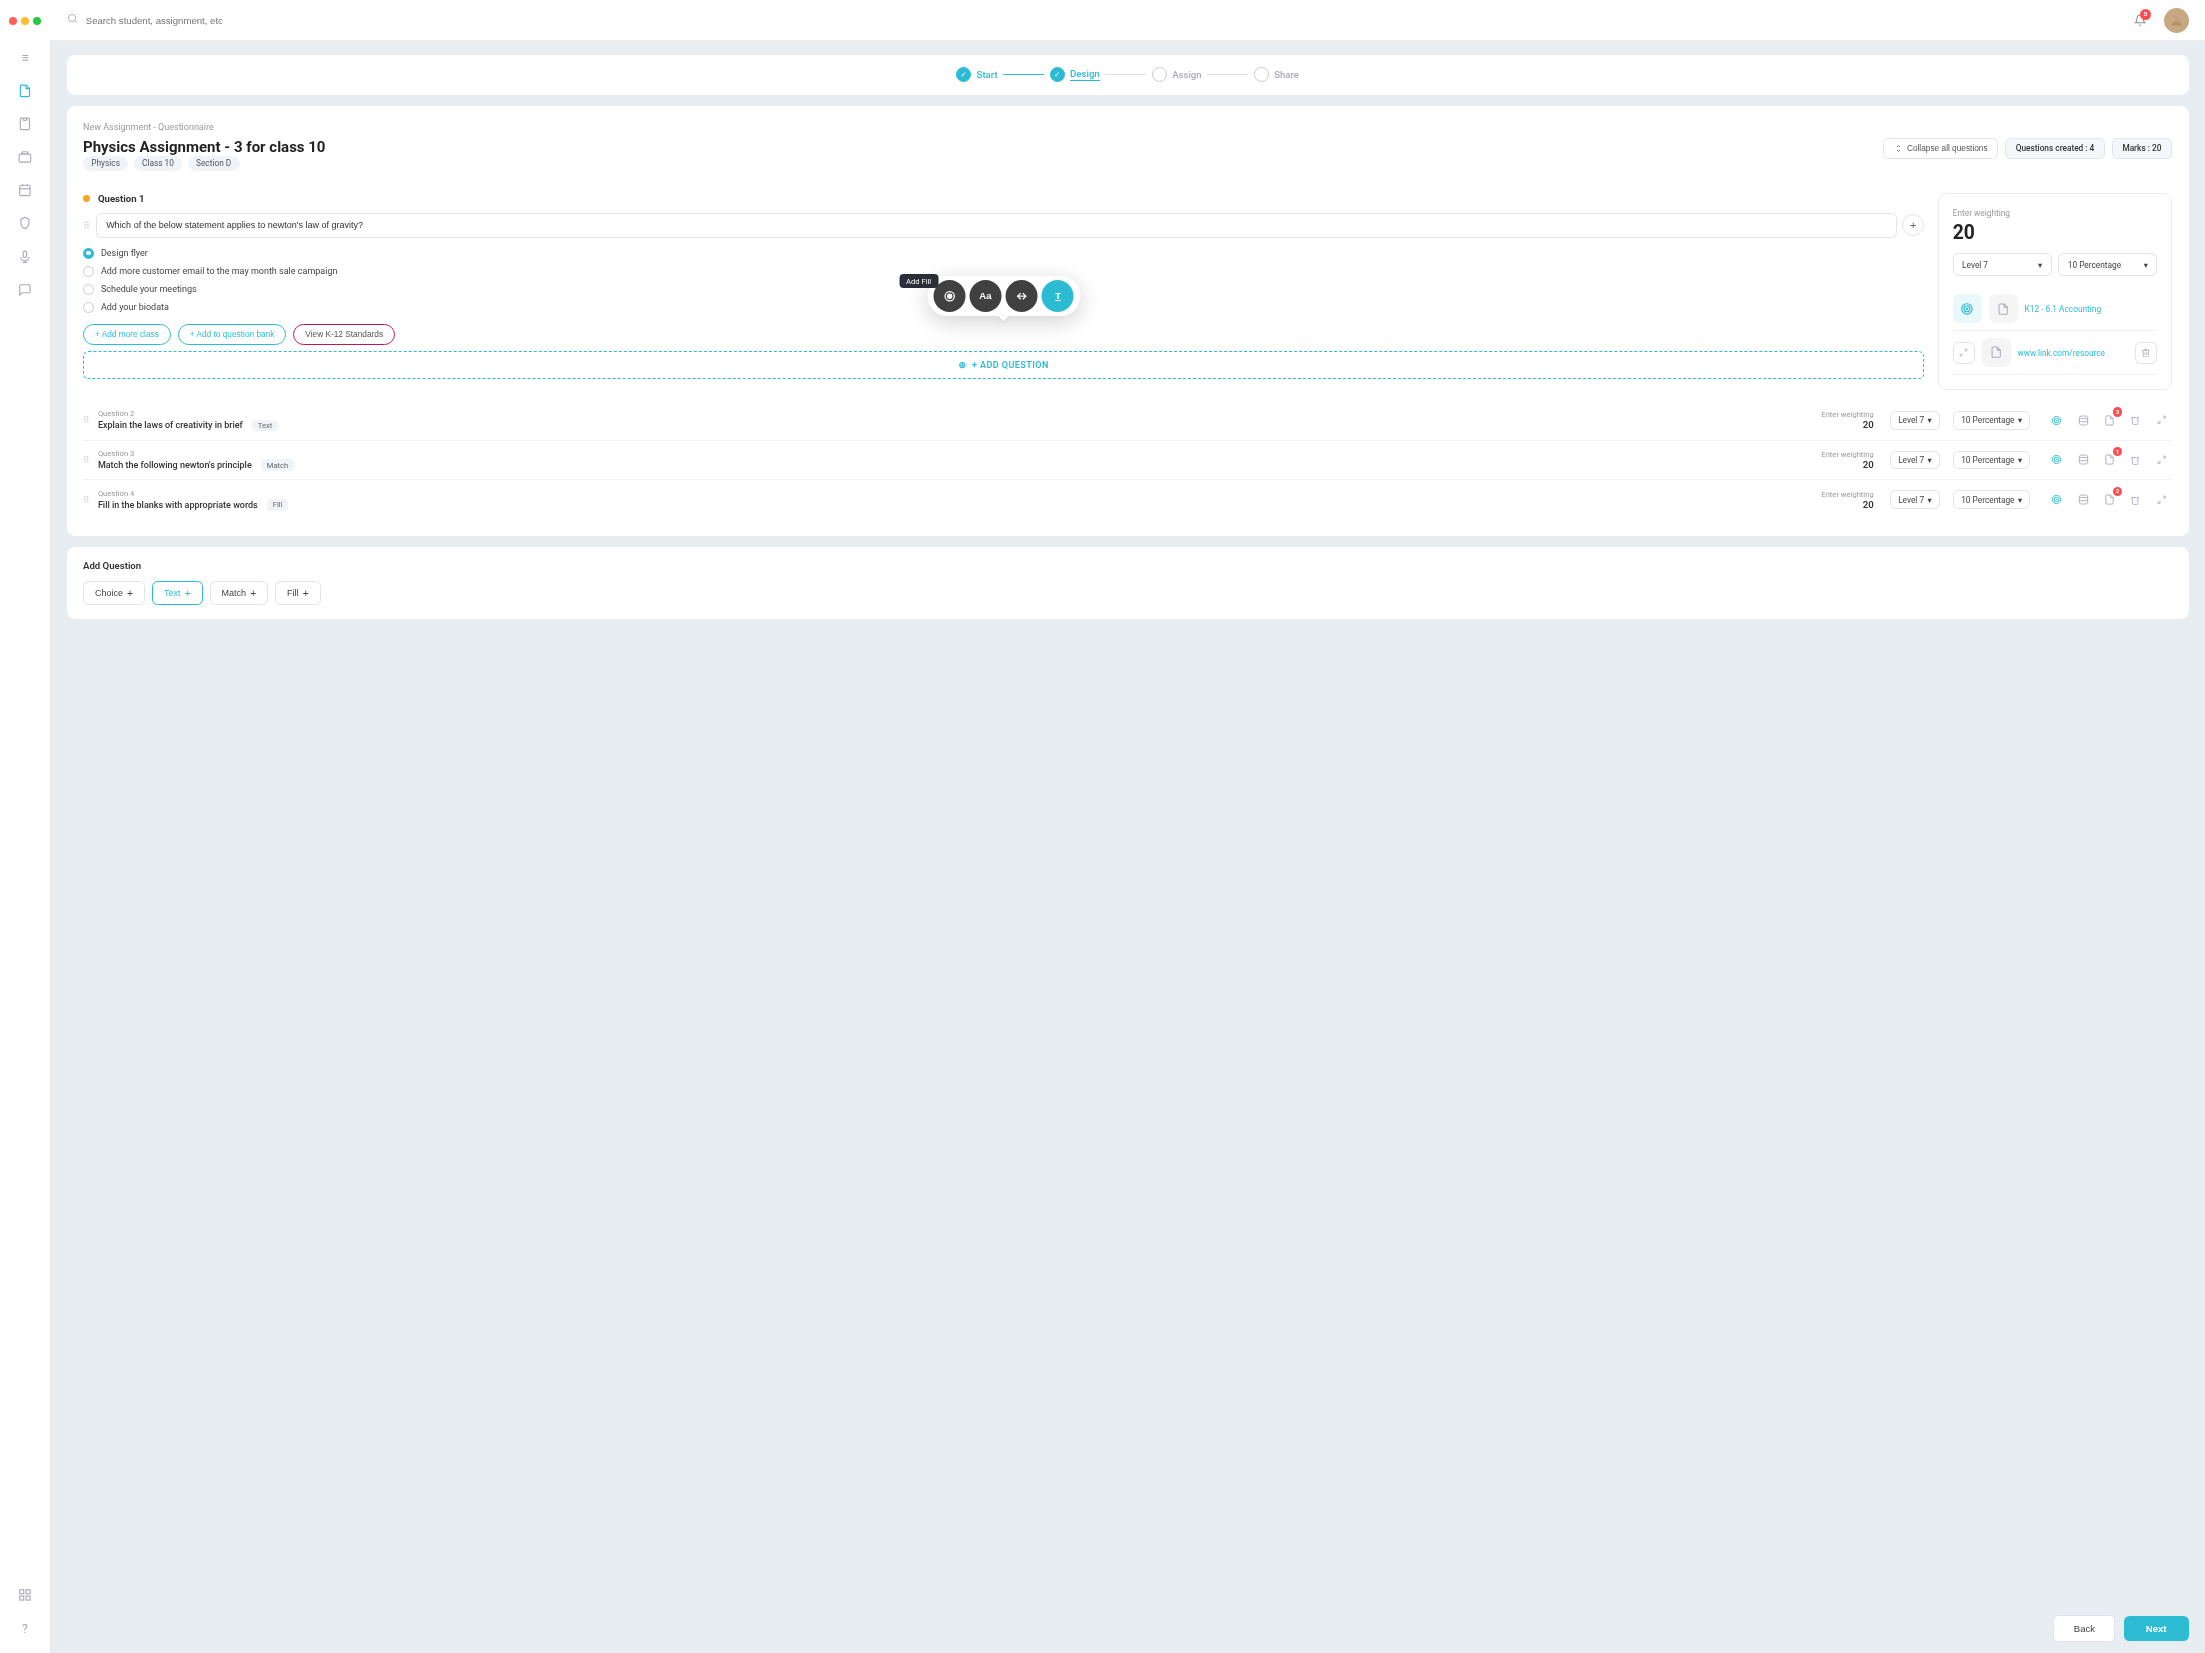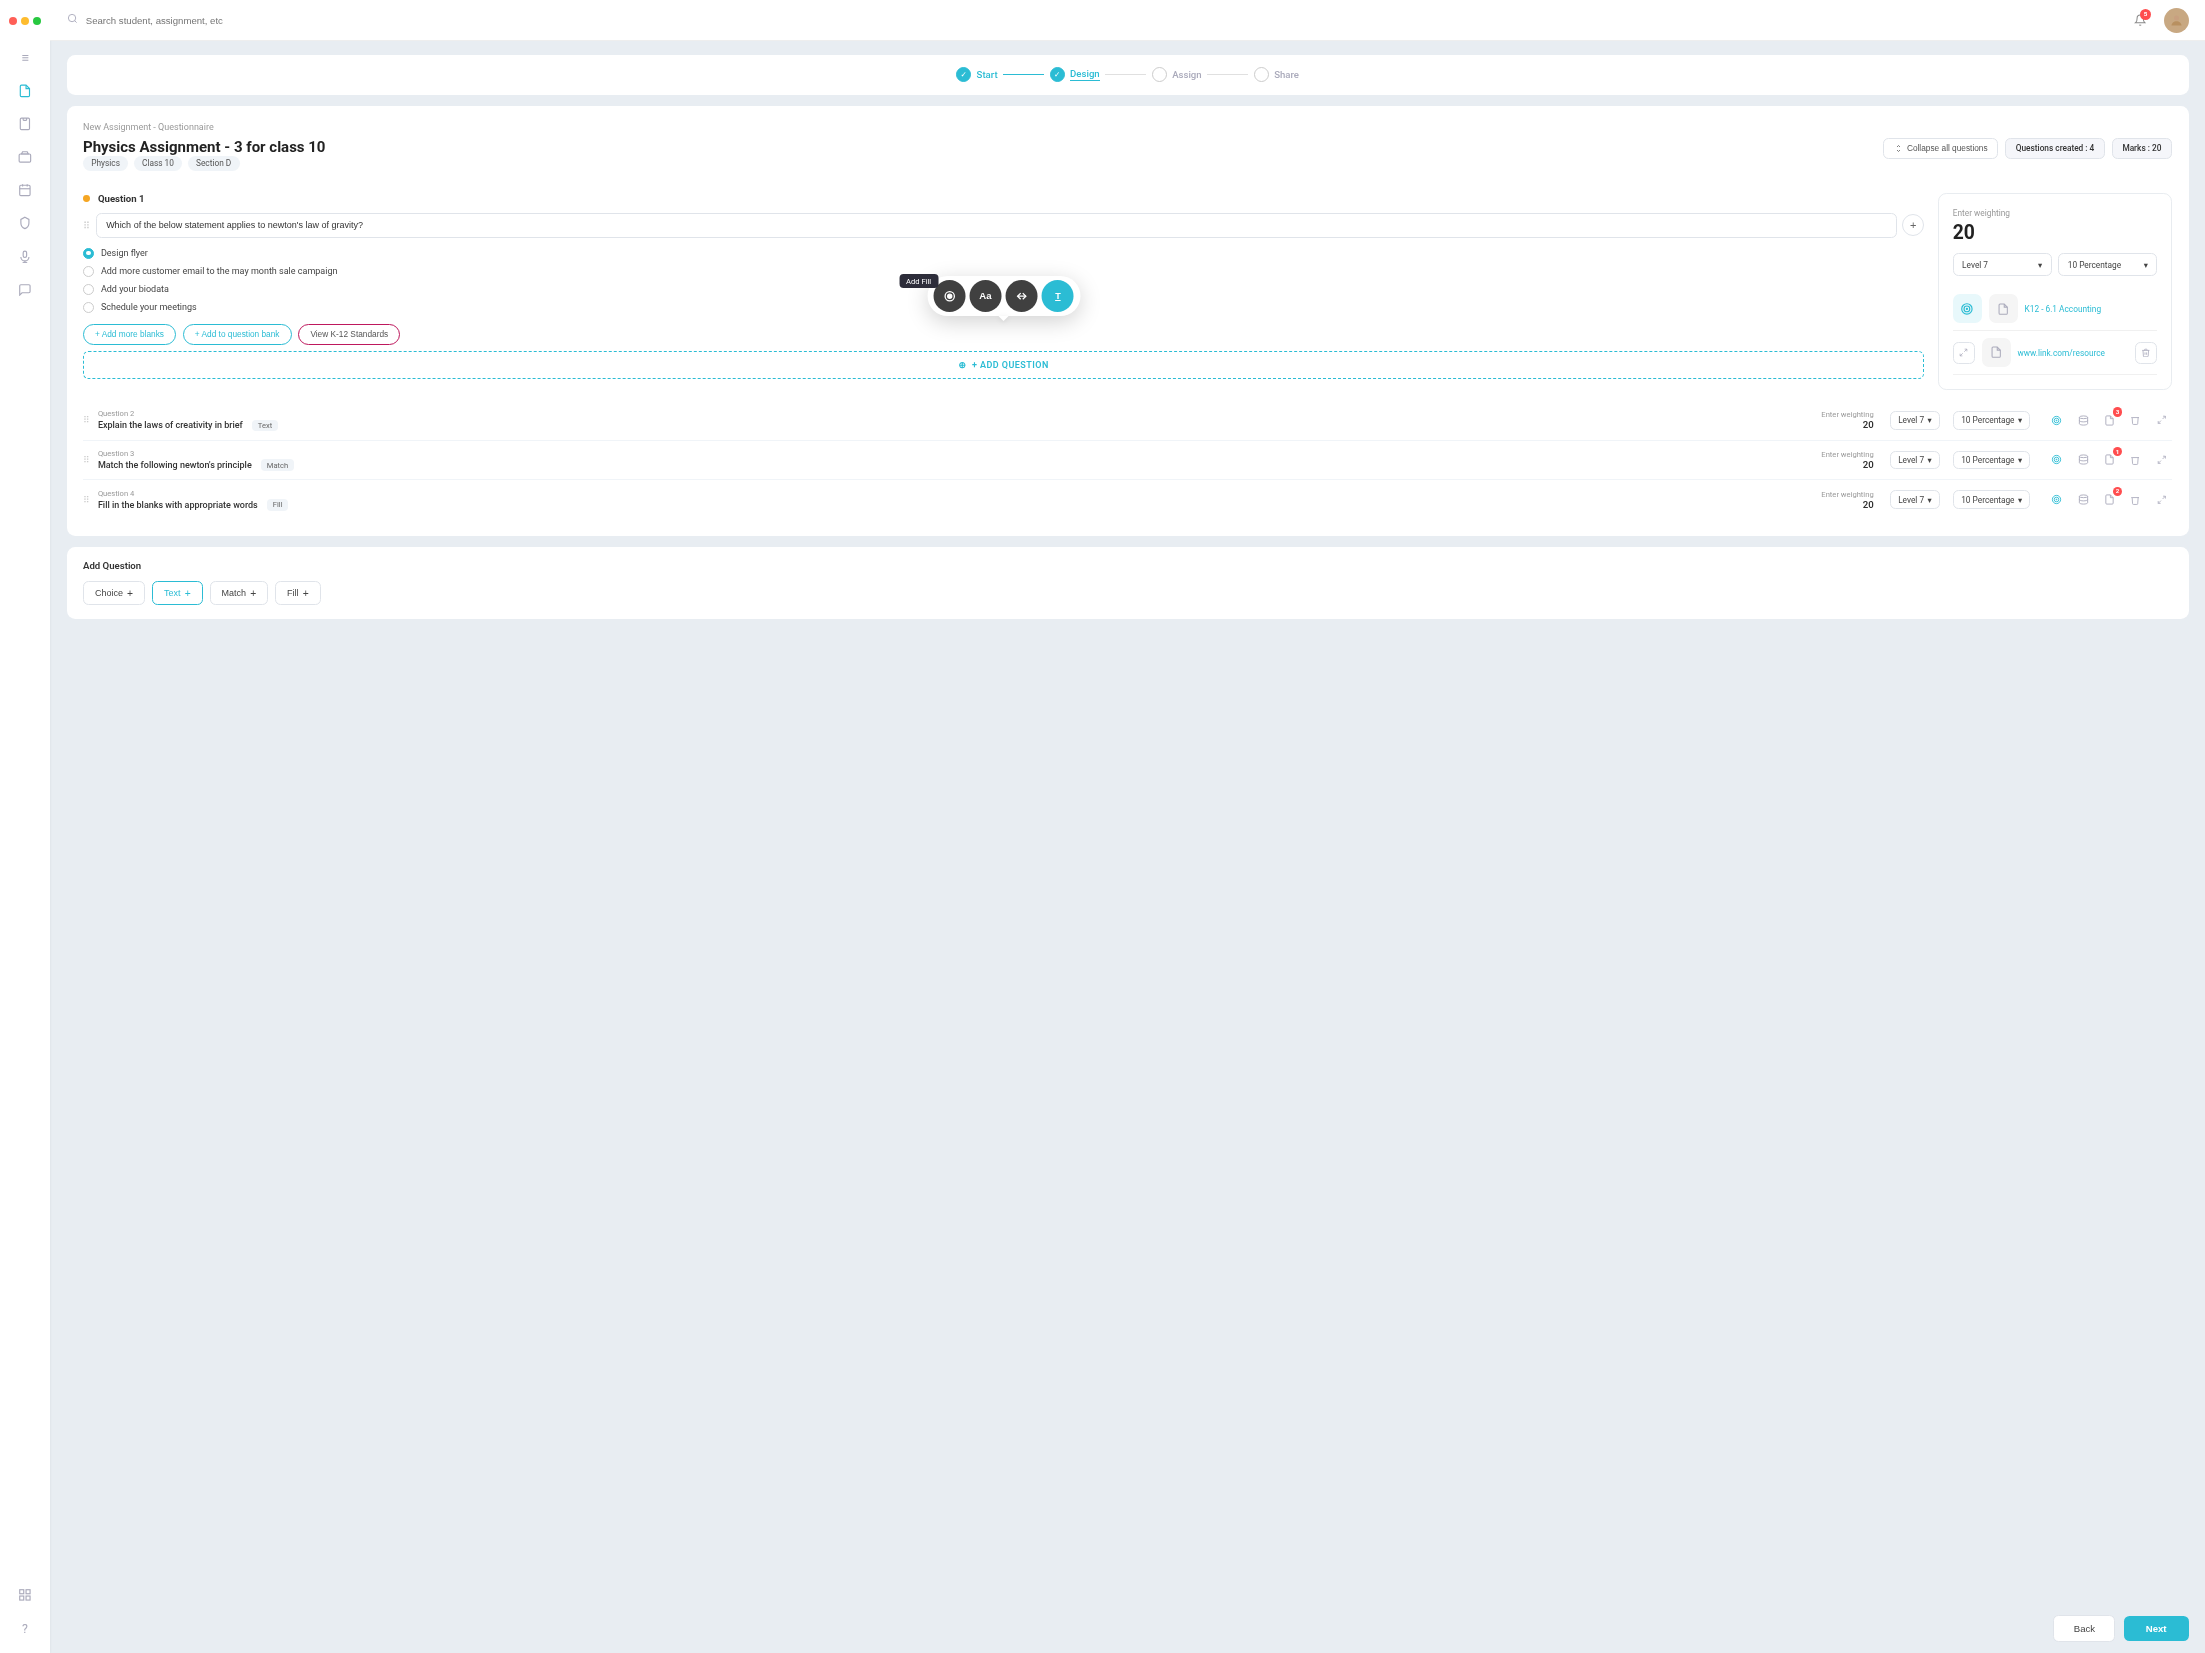--- a/index.html
+++ b/index.html
@@ -762,25 +762,25 @@
           <div class="option-item">
             <div class="radio-circle checked"></div>
             <span>Design flyer</span>
           </div>
           <div class="option-item">
             <div class="radio-circle"></div>
             <span>Add more customer email to the may month sale campaign</span>
           </div>
           <div class="option-item">
             <div class="radio-circle"></div>
-            <span>Add your biodata</span>
+            <span>Schedule your meetings</span>
           </div>
           <div class="option-item">
             <div class="radio-circle"></div>
-            <span>Schedule your meetings</span>
+            <span>Add your biodata</span>
           </div>
 
           <div class="question-actions">
 
             <div class="float-toolbar">
               <div style="position:relative;">
                 <div class="float-tooltip">Add Fill</div>
               </div>
               <button class="float-btn">
                 <svg width="12.4" height="12.4" viewBox="0 0 24 24" fill="none" stroke="white" stroke-width="2.5">
@@ -793,21 +793,21 @@
                 <svg width="12.4" height="12.4" viewBox="0 0 24 24" fill="none" stroke="white" stroke-width="2.5">
                     <line x1="4" y1="12" x2="20" y2="12"></line>
                     <polyline points="14 6 20 12 14 18"></polyline>
                     <polyline points="10 6 4 12 10 18"></polyline>
                   </svg>
               </button>
               <button class="float-btn active-blue" style="font-size:9px;font-weight:700;text-decoration:underline;">T</button>
             </div>
 
             <button class="action-btn">
-              <span>+ Add more blanks</span>
+              <span>+ Add more class</span>
             </button>
             <button class="action-btn">
               <span>+ Add to question bank</span>
             </button>
             <button class="action-btn-plain">
               <span>View K-12 Standards</span>
             </button>
           </div>
 
           <div class="add-question-btn">

